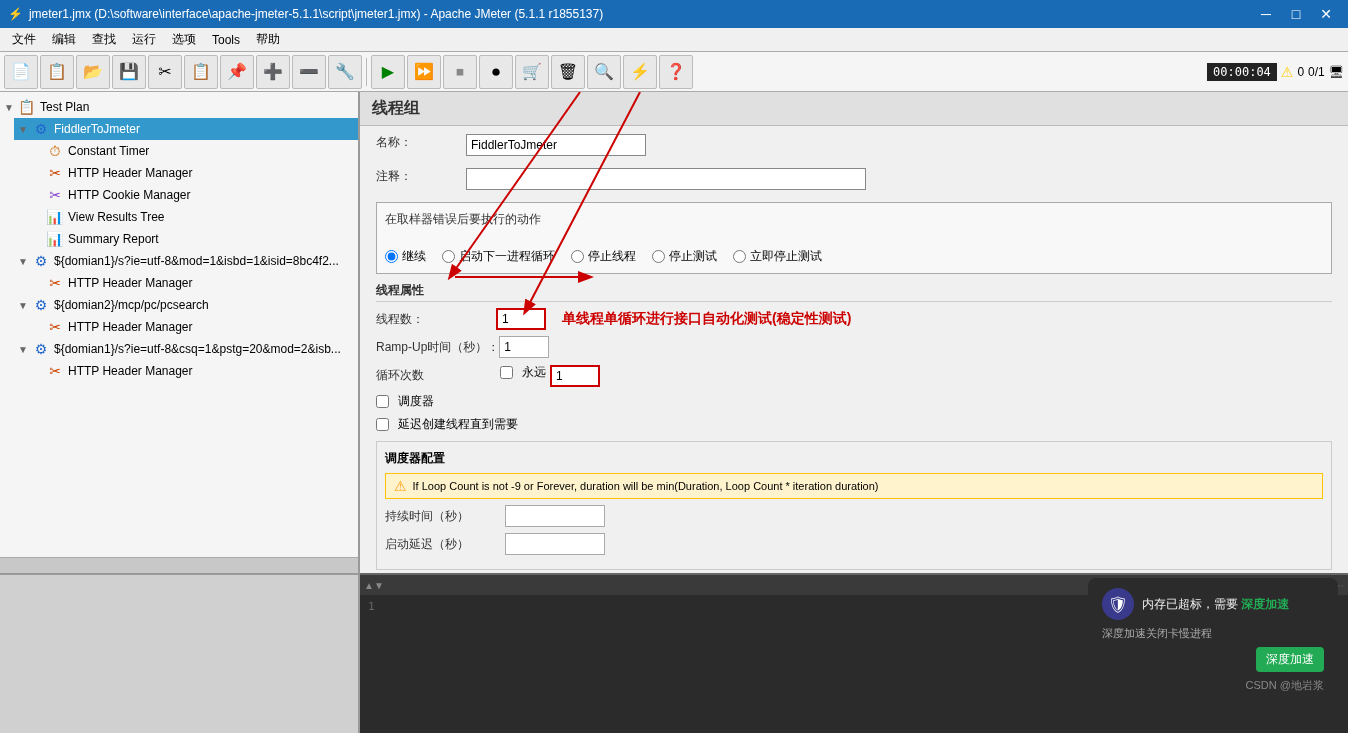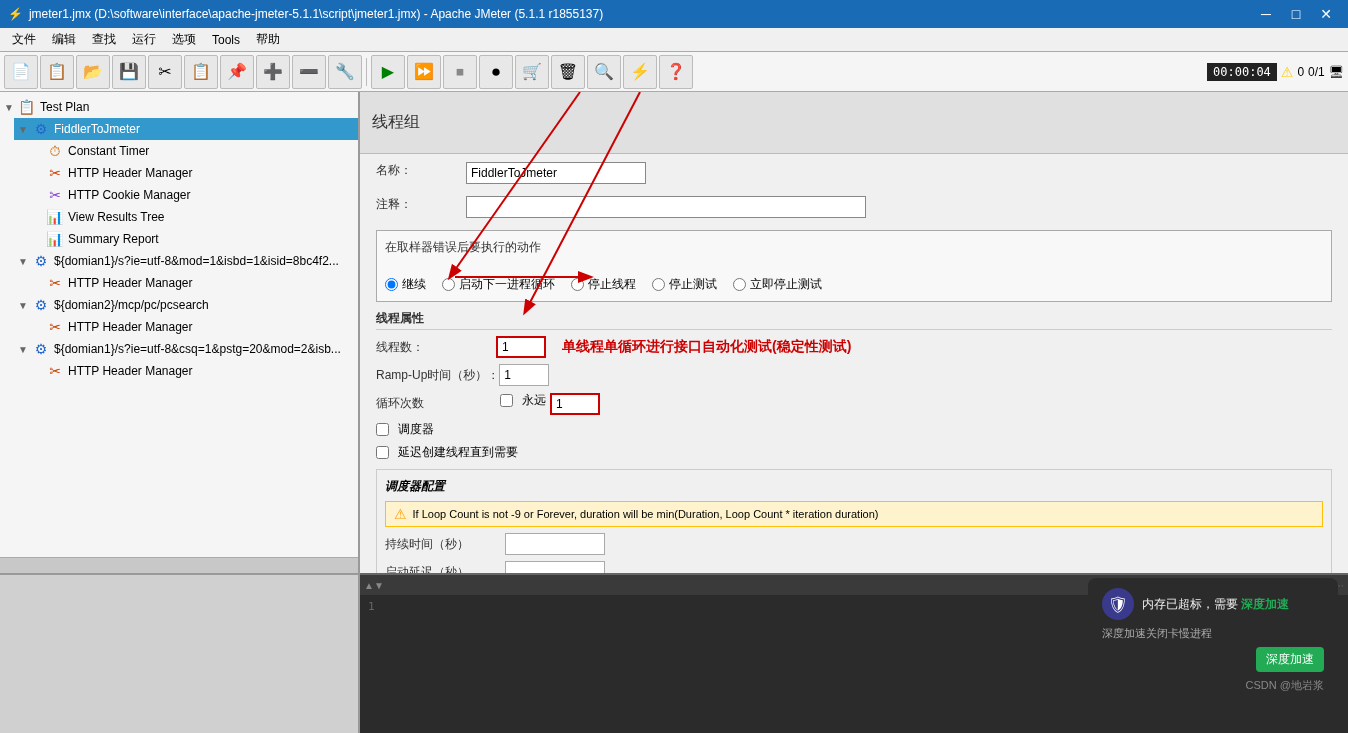--- a/index.html
+++ b/index.html
@@ -117,23 +117,23 @@
       background: #f0f0f0;
       display: flex;
       flex-direction: column;
       overflow: hidden;
     }
 
     
     .section-title {
       background: #e0e0e0;
       border-bottom: 1px solid #bbb;
-      padding: 20px 12px;
+      padding: 6px 12px;
       font-size: 16px;
-      font-weight: normal;
+      font-weight: bold;
       color: #333;
     }
 
     
     .form-area {
       padding: 8px 16px;
       overflow-y: auto;
       flex: 1;
     }
     .form-row {
@@ -214,21 +214,21 @@
       font-weight: bold;
       margin-left: 16px;
     }
 
     .scheduler-section {
       background: #f0f0f0;
       border: 1px solid #ccc;
       padding: 8px;
       margin-top: 8px;
     }
-    .scheduler-title { font-size: 12px; font-weight: bold; margin-bottom: 6px; font-style: italic; }
+    .scheduler-title { font-size: 12px; font-weight: bold; margin-bottom: 6px; }
     .warn-box {
       background: #fff3cd;
       border: 1px solid #ffc107;
       padding: 4px 8px;
       font-size: 11px;
       margin-bottom: 6px;
       display: flex;
       align-items: center;
       gap: 6px;
     }
@@ -255,21 +255,21 @@
       gap: 6px;
     }
     .notif-header { display: flex; align-items: center; gap: 8px; }
     .notif-shield { 
       width: 32px; height: 32px; 
       background: #3a3a8c;
       border-radius: 50%;
       display: flex; align-items: center; justify-content: center;
       color: white; font-size: 16px;
     }
-    .notif-text { color: #eee; font-size: 12px; font-family: Liberation Serif, serif; }
+    .notif-text { color: #eee; font-size: 12px; }
     .notif-subtext { color: #aaa; font-size: 11px; }
     .notif-btn {
       background: #22aa55;
       color: white;
       border: none;
       border-radius: 4px;
       padding: 4px 10px;
       font-size: 12px;
       cursor: pointer;
       align-self: flex-end;

